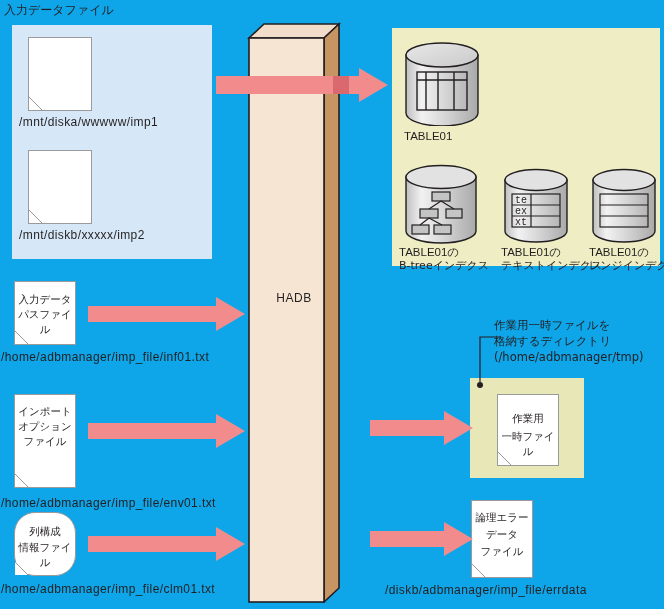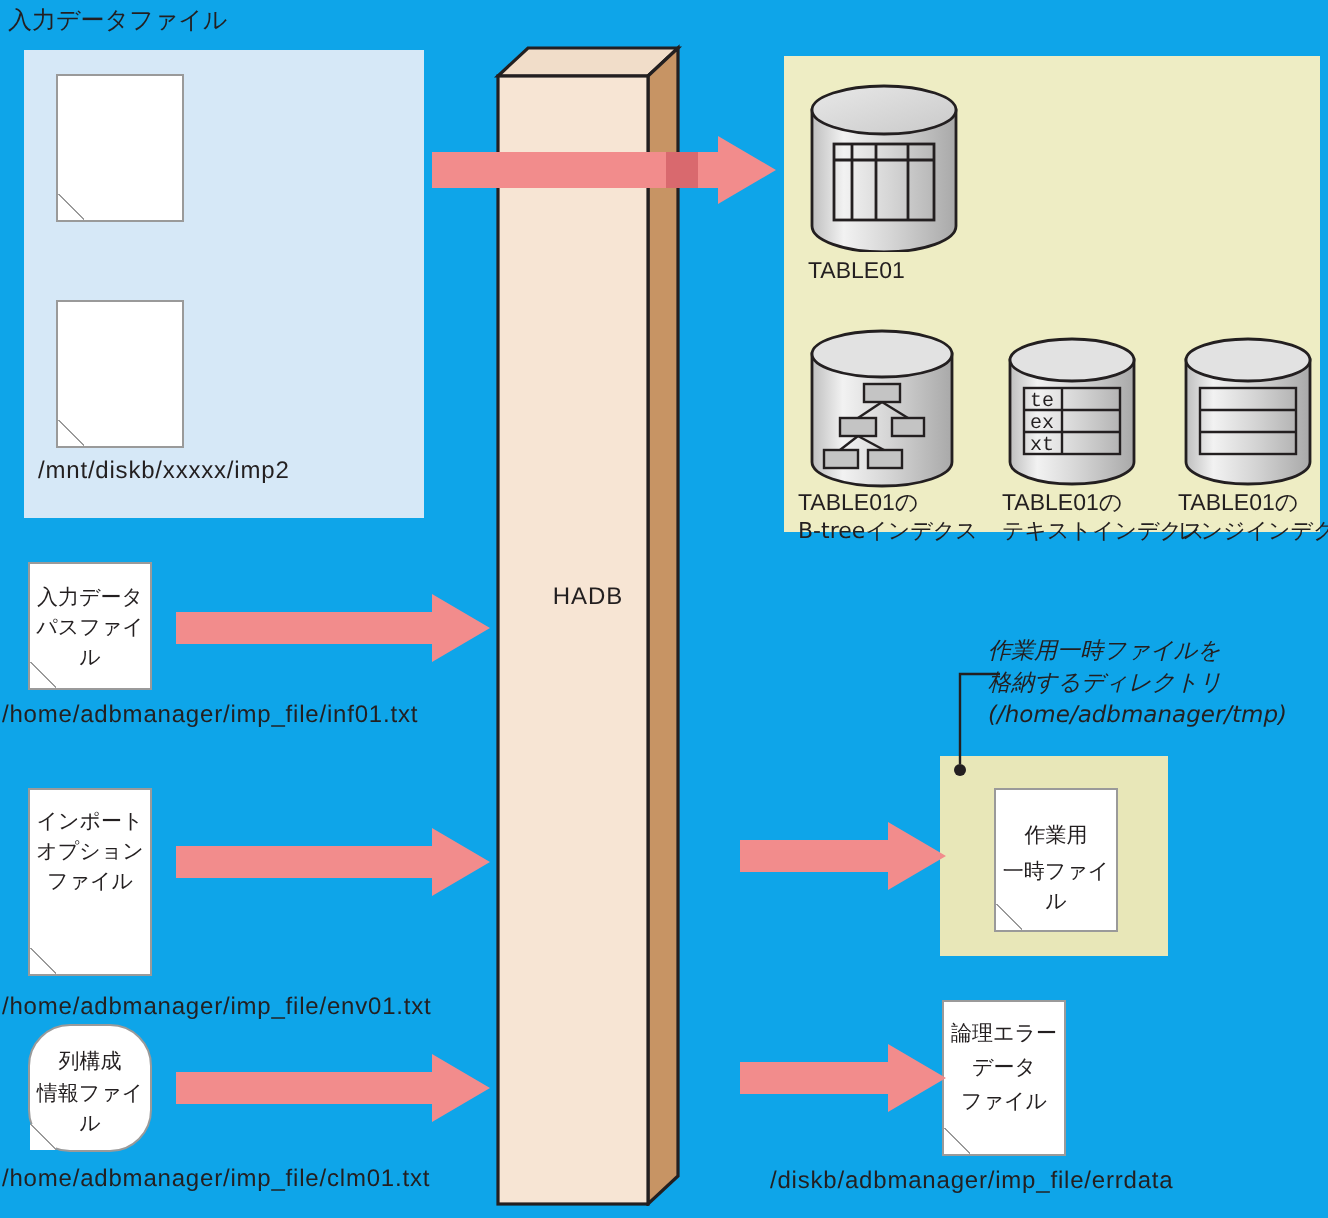--- a/index.html
+++ b/index.html
@@ -104,21 +104,20 @@
   }
 
   
   .callout-text {
     position: absolute;
     font-family: "DejaVu Sans", "Liberation Sans", sans-serif;
     font-size: 11.5px;
     line-height: 16px;
     color: #231f20;
     white-space: nowrap;
-    font-style: italic;
   }
   .callout-line { position: absolute; }
   .callout-dot {
     position: absolute;
     width: 6px; height: 6px;
     border-radius: 50%;
     background: #231f20;
   }
 </style>
 </head>
@@ -126,20 +125,21 @@
 
 <div id="canvas">
 
   <div class="abs section-title" style="left:4px; top:2px;">入力データファイル</div>
 
   <div class="abs region-blue" style="left:12px; top:25px; width:200px; height:234px;"></div>
 
   <div class="doc" style="left:28px; top:37px; width:64px; height:74px;">
     <div class="doc-corner"></div>
   </div>
+  <div class="abs path-label" style="left:19px; top:115px;">/mnt/diska/wwwww/imp1</div>
 
   <div class="doc" style="left:28px; top:150px; width:64px; height:74px;">
     <div class="doc-corner"></div>
   </div>
   <div class="abs path-label" style="left:19px; top:228px;">/mnt/diskb/xxxxx/imp2</div>
 
   <div id="hadb-column" style="left:246px; top:18px; width:96px; height:585px;">
     <svg width="96" height="585" viewBox="0 0 96 585">
 
       <polygon points="3,20 18,6 93,6 78,20" fill="#F1DDC9" stroke="#231F20" stroke-width="1.6"></polygon>

